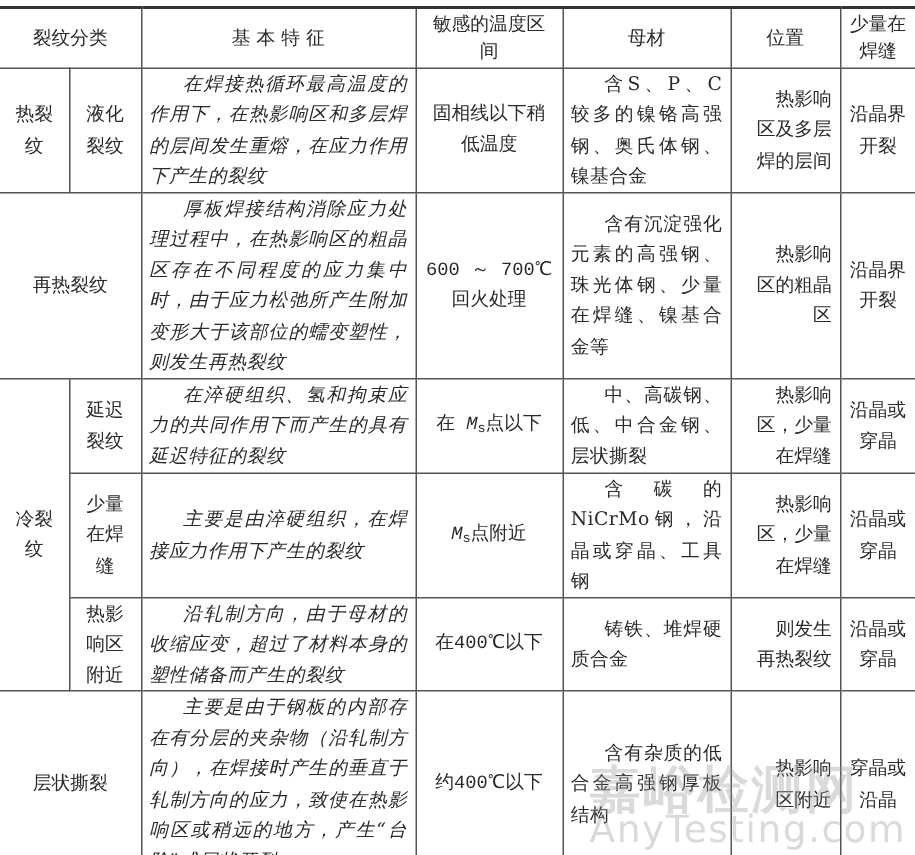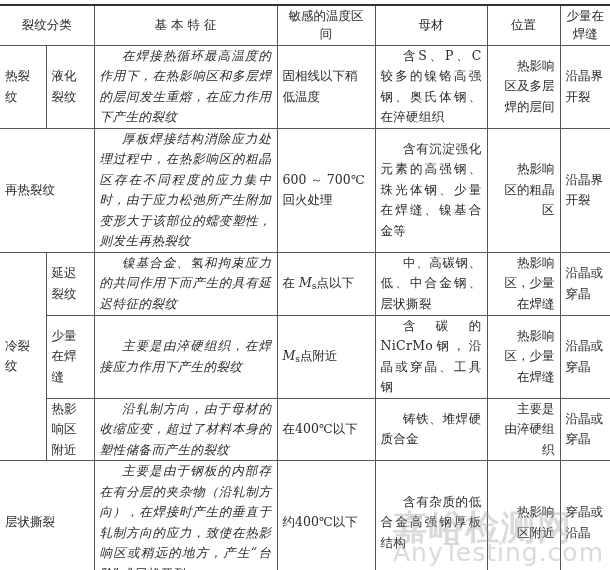--- a/index.html
+++ b/index.html
@@ -6,23 +6,23 @@
   body { width: 610px; height: 570px; overflow: hidden; position: relative;
          font-family: "DejaVu Serif", "Liberation Serif", serif; color: #2a2a2a; }
   table.crack-table { position: absolute; left: 0; top: 4px; width: 610px;
          border-collapse: collapse; table-layout: fixed; font-size: 12.5px; line-height: 20.5px; }
   table.crack-table td, table.crack-table th { border: 1px solid #555; padding: 0 5px; vertical-align: middle; font-weight: normal; }
   table.crack-table tr:first-child th { border-top: 2px solid #333; }
   table.crack-table tr:last-child td { border-bottom: 2px solid #333; }
   table.crack-table tr > *:first-child { border-left: none; }
   table.crack-table tr > *:last-child { border-right: none; }
   th { text-align: center; line-height: 18px; }
-  .c { }
+  .c { text-align: center; }
   .desc { text-align: justify; text-indent: 1.8em; letter-spacing: 0.5px; font-style: italic; }
-  .left { text-align: left; }
+  .left { text-align: center; font-family: Liberation Mono, monospace; }
   .mat { text-align: justify; text-indent: 1.8em; letter-spacing: 0.3px; }
   .pos { text-align: right; text-indent: 1.8em; }
   sub { font-size: 9px; vertical-align: -2px; line-height: 0; }
   i { font-style: italic; }
   .watermark { position: absolute; right: 6px; bottom: 8px; color: rgba(150,150,150,0.35);
          font-family: "DejaVu Sans", sans-serif; text-align: left; pointer-events: none; }
   .watermark .cn { font-size: 34px; font-weight: bold; letter-spacing: 2px; line-height: 34px; }
   .watermark .en { font-size: 25px; line-height: 18px; letter-spacing: 1px; }
 </style>
 </head>
@@ -46,59 +46,59 @@
     <th>母材</th>
     <th>位置</th>
     <th>少量在焊缝</th>
   </tr>
 
   <tr style="height:78px">
     <td class="c">热裂纹</td>
     <td class="c">液化裂纹</td>
     <td class="desc">在焊接热循环最高温度的作用下，在热影响区和多层焊的层间发生重熔，在应力作用下产生的裂纹</td>
     <td class="left">固相线以下稍低温度</td>
-    <td class="mat">含S、P、C较多的镍铬高强钢、奥氏体钢、在淬硬组织</td>
+    <td class="mat">含S、P、C较多的镍铬高强钢、奥氏体钢、镍基合金</td>
     <td class="pos">热影响区及多层焊的层间</td>
     <td class="c">沿晶界开裂</td>
   </tr>
 
   <tr style="height:105px">
     <td colspan="2" class="c">再热裂纹</td>
     <td class="desc">厚板焊接结构消除应力处理过程中，在热影响区的粗晶区存在不同程度的应力集中时，由于应力松弛所产生附加变形大于该部位的蠕变塑性，则发生再热裂纹</td>
     <td class="left">600 ～ 700℃回火处理</td>
     <td class="mat">含有沉淀强化元素的高强钢、珠光体钢、少量在焊缝、镍基合金等</td>
     <td class="pos">热影响区的粗晶区</td>
     <td class="c">沿晶界开裂</td>
   </tr>
 
   <tr style="height:63px">
     <td rowspan="3" class="c">冷裂纹</td>
     <td class="c">延迟裂纹</td>
-    <td class="desc">镍基合金、氢和拘束应力的共同作用下而产生的具有延迟特征的裂纹</td>
+    <td class="desc">在淬硬组织、氢和拘束应力的共同作用下而产生的具有延迟特征的裂纹</td>
     <td class="left"><span>在</span> <i>M</i><sub>s</sub><span>点以下</span></td>
     <td class="mat">中、高碳钢、低、中合金钢、层状撕裂</td>
     <td class="pos">热影响区，少量在焊缝</td>
     <td class="c">沿晶或穿晶</td>
   </tr>
 
   <tr style="height:52px">
     <td class="c">少量在焊缝</td>
     <td class="desc">主要是由淬硬组织，在焊接应力作用下产生的裂纹</td>
     <td class="left"><i>M</i><sub>s</sub><span>点附近</span></td>
     <td class="mat">含碳的NiCrMo钢，沿晶或穿晶、工具钢</td>
     <td class="pos">热影响区，少量在焊缝</td>
     <td class="c">沿晶或穿晶</td>
   </tr>
 
   <tr style="height:60px">
     <td class="c">热影响区附近</td>
     <td class="desc">沿轧制方向，由于母材的收缩应变，超过了材料本身的塑性储备而产生的裂纹</td>
     <td class="left">在400℃以下</td>
     <td class="mat">铸铁、堆焊硬质合金</td>
-    <td class="pos">主要是由淬硬组织</td>
+    <td class="pos">则发生再热裂纹</td>
     <td class="c">沿晶或穿晶</td>
   </tr>
 
   <tr style="height:103px">
     <td colspan="2" class="c">层状撕裂</td>
     <td class="desc">主要是由于钢板的内部存在有分层的夹杂物（沿轧制方向），在焊接时产生的垂直于轧制方向的应力，致使在热影响区或稍远的地方，产生“台阶”式层状开裂</td>
     <td class="left">约400℃以下</td>
     <td class="mat">含有杂质的低合金高强钢厚板结构</td>
     <td class="pos">热影响区附近</td>
     <td class="c">穿晶或沿晶</td>

